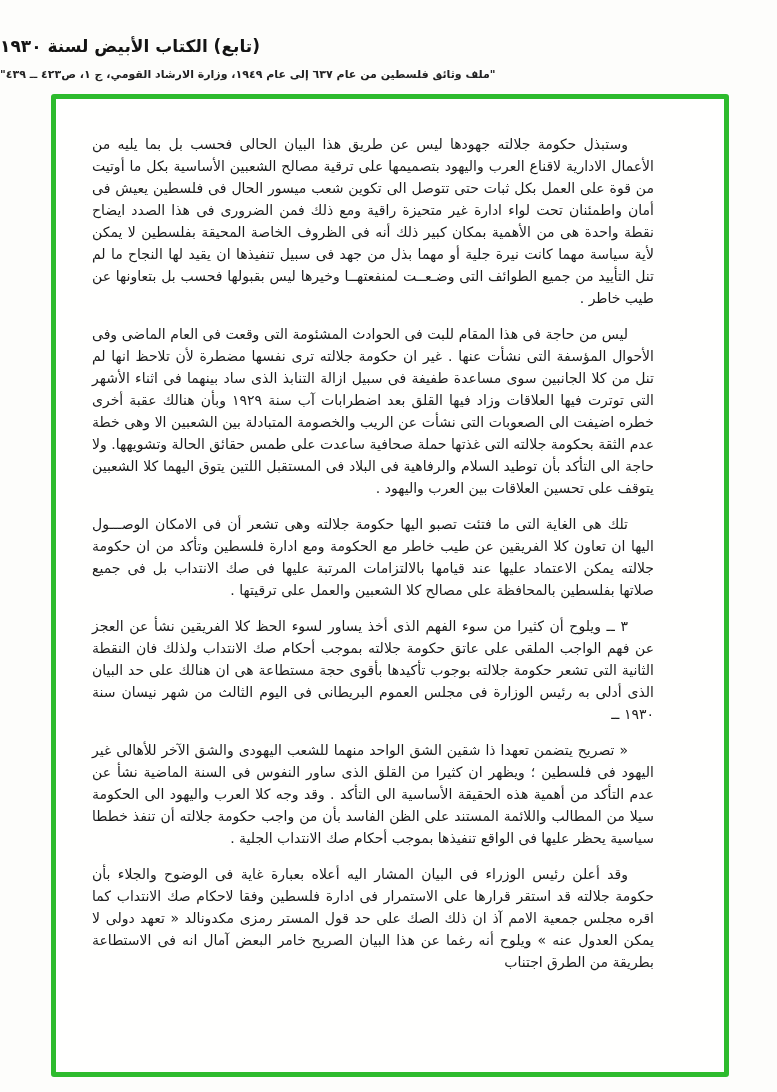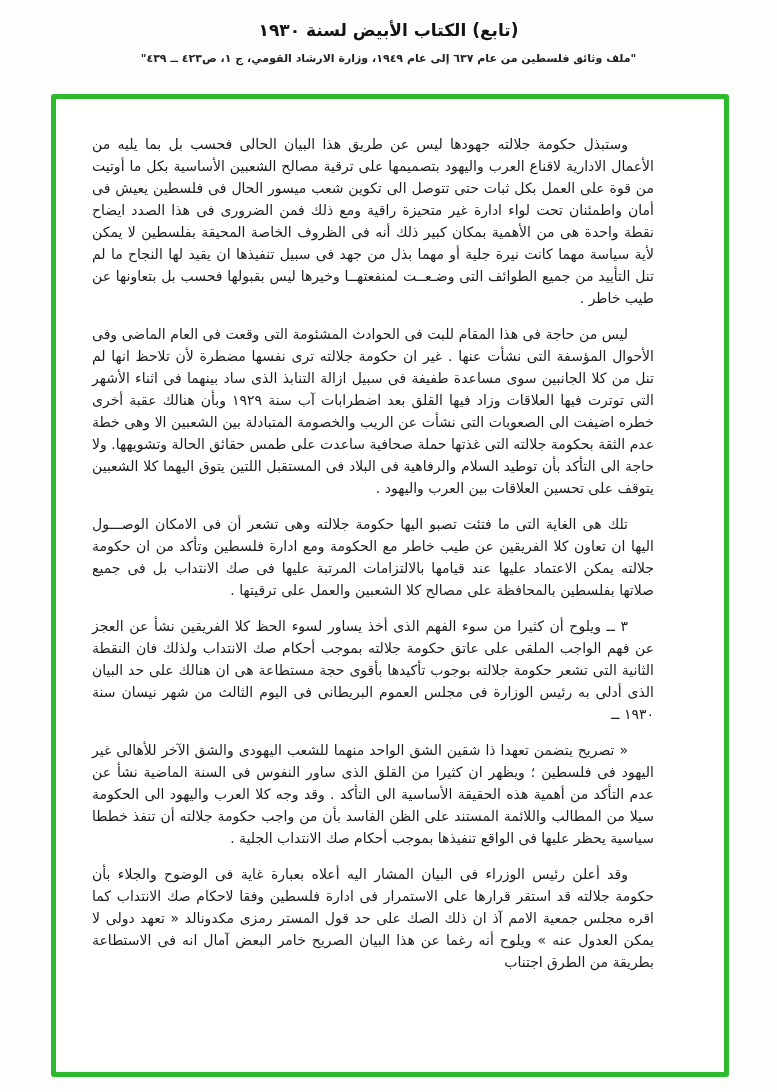--- a/index.html
+++ b/index.html
@@ -8,22 +8,22 @@
     width: 777px;
     height: 1092px;
     background: #fdfdfb;
     font-family: "DejaVu Sans", sans-serif;
     color: #1c1c1c;
     position: relative;
     overflow: hidden;
   }
   .doc-header {
     direction: rtl;
-    text-align: center;
-    padding-top: 20px;
+    text-align: left;
+    padding-top: 36px;
   }
   .doc-title {
     font-size: 17px;
     font-weight: bold;
     color: #141414;
   }
   .doc-source {
     font-size: 11px;
     font-weight: bold;
     margin-top: 12px;

